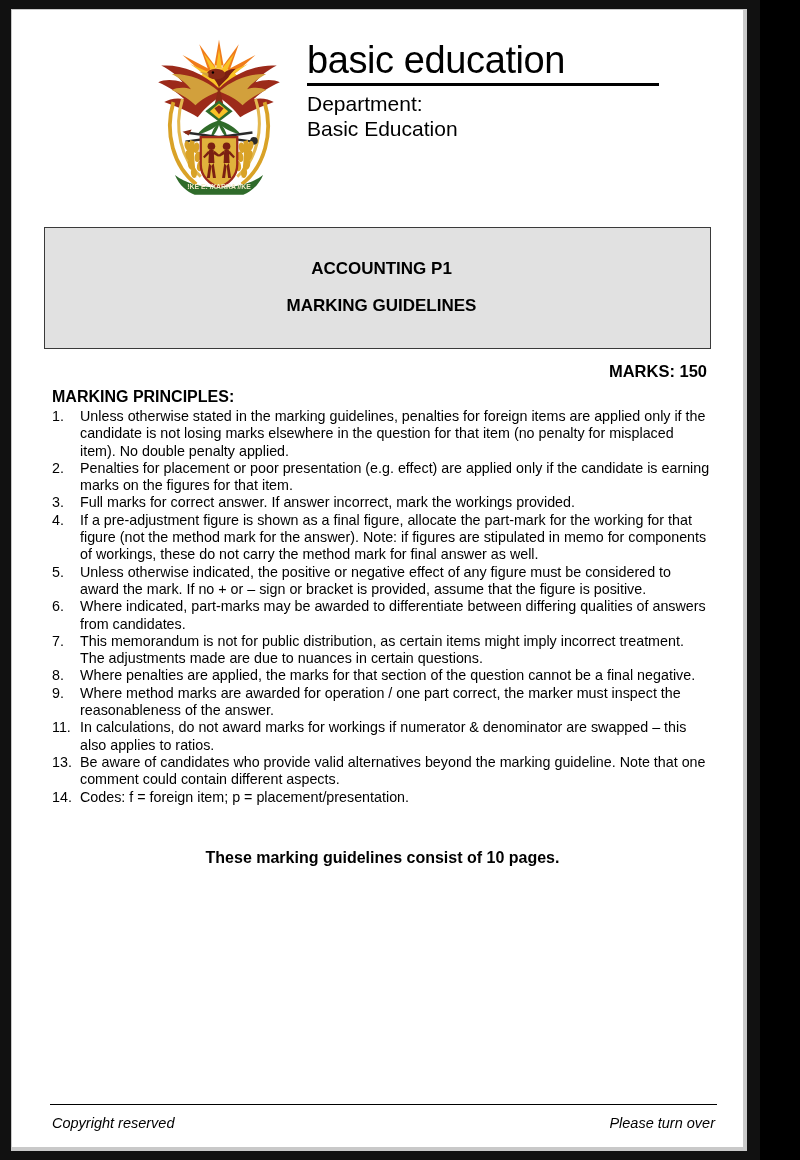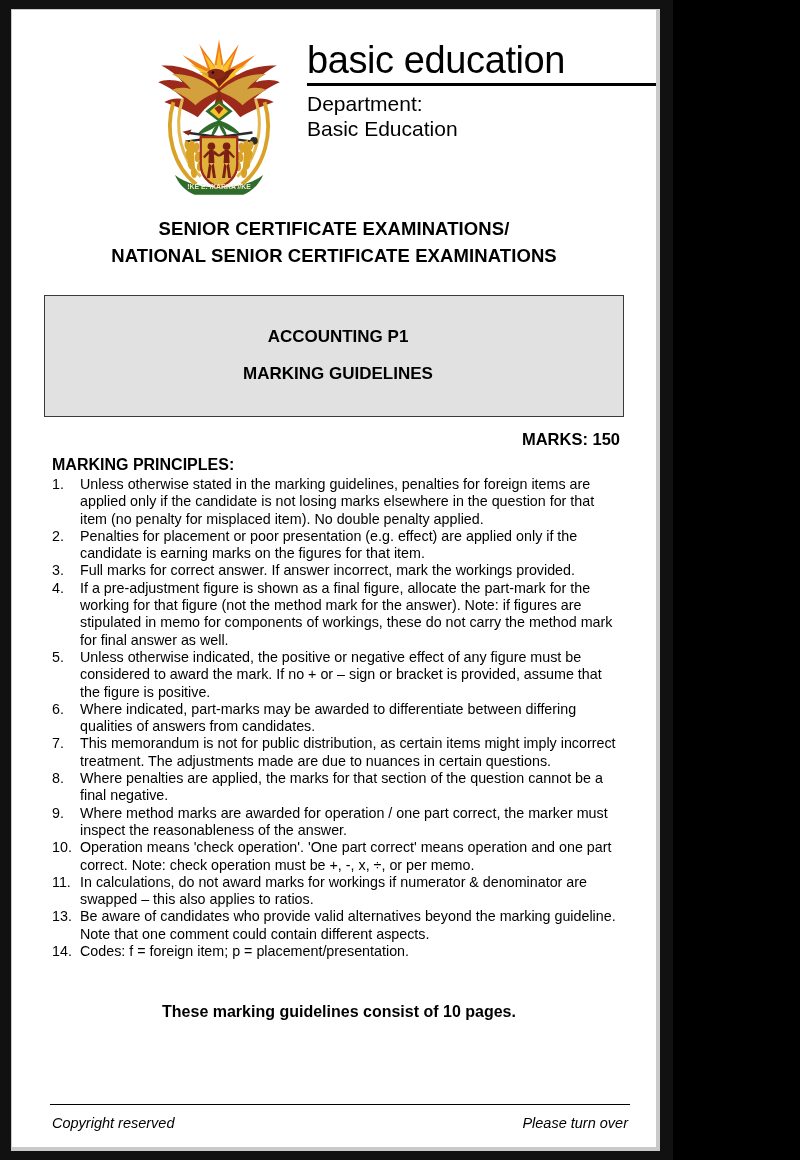--- a/index.html
+++ b/index.html
@@ -11,21 +11,21 @@
     width: 800px;
     height: 1160px;
     overflow: hidden;
     font-family: "Liberation Sans", sans-serif;
   }
 
   
   .page-frame {
     position: absolute;
     left: 0; top: 0;
-    width: 673px;
+    width: 760px;
     height: 1160px;
     box-sizing: border-box;
     background: #111111;
     padding: 9px 13px 9px 11px;
   }
   .page-shadow {
     width: 100%;
     height: 100%;
     box-sizing: border-box;
     background: #c9c9c9;
@@ -298,24 +298,20 @@
     </div>
 
     <div class="wordmark">
       <div class="wordmark-title">basic education</div>
       <div class="wordmark-rule"></div>
       <div class="wordmark-line">Department:</div>
       <div class="wordmark-line">Basic Education</div>
     </div>
   </div>
 
-  <div class="exam-heading">
-    <div>SENIOR CERTIFICATE EXAMINATIONS/</div>
-    <div>NATIONAL SENIOR CERTIFICATE EXAMINATIONS</div>
-  </div>
 
   <div class="subject-box">
     <div>ACCOUNTING P1</div>
     <div>MARKING GUIDELINES</div>
   </div>
 
   <div class="marks-line">MARKS:  150</div>
 
   <div class="principles-title">MARKING PRINCIPLES:</div>
 
@@ -348,24 +344,20 @@
       <span class="principle-num">7.</span>
       <span class="principle-text">This memorandum is not for public distribution, as certain items might imply incorrect treatment. The adjustments made are due to nuances in certain questions.</span>
     </li>
     <li class="principle">
       <span class="principle-num">8.</span>
       <span class="principle-text">Where penalties are applied, the marks for that section of the question cannot be a final negative.</span>
     </li>
     <li class="principle">
       <span class="principle-num">9.</span>
       <span class="principle-text">Where method marks are awarded for operation / one part correct, the marker must inspect the reasonableness of the answer.</span>
-    </li>
-    <li class="principle">
-      <span class="principle-num">10.</span>
-      <span class="principle-text">Operation means 'check operation'. 'One part correct' means operation and one part correct. Note: check operation must be +, -, x, ÷, or per memo.</span>
     </li>
     <li class="principle">
       <span class="principle-num">11.</span>
       <span class="principle-text">In calculations, do not award marks for workings if numerator &amp; denominator are swapped – this also applies to ratios.</span>
     </li>
     <li class="principle">
       <span class="principle-num">13.</span>
       <span class="principle-text">Be aware of candidates who provide valid alternatives beyond the marking guideline. Note that one comment could contain different aspects.</span>
     </li>
     <li class="principle">

